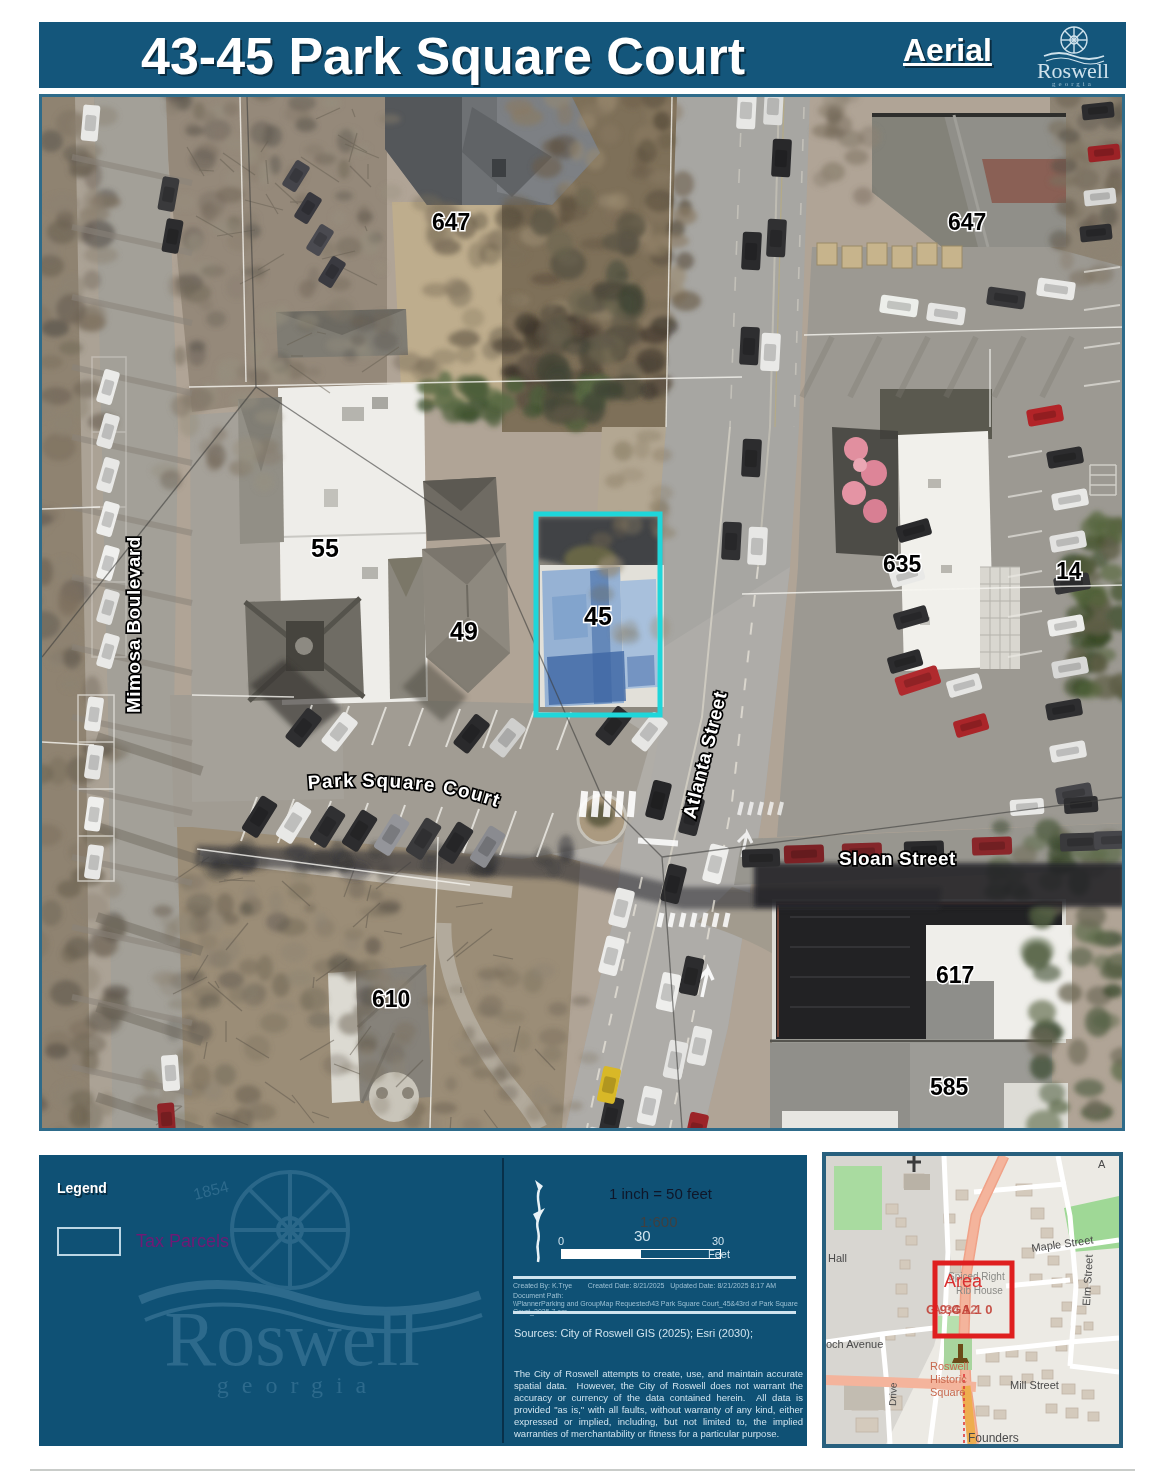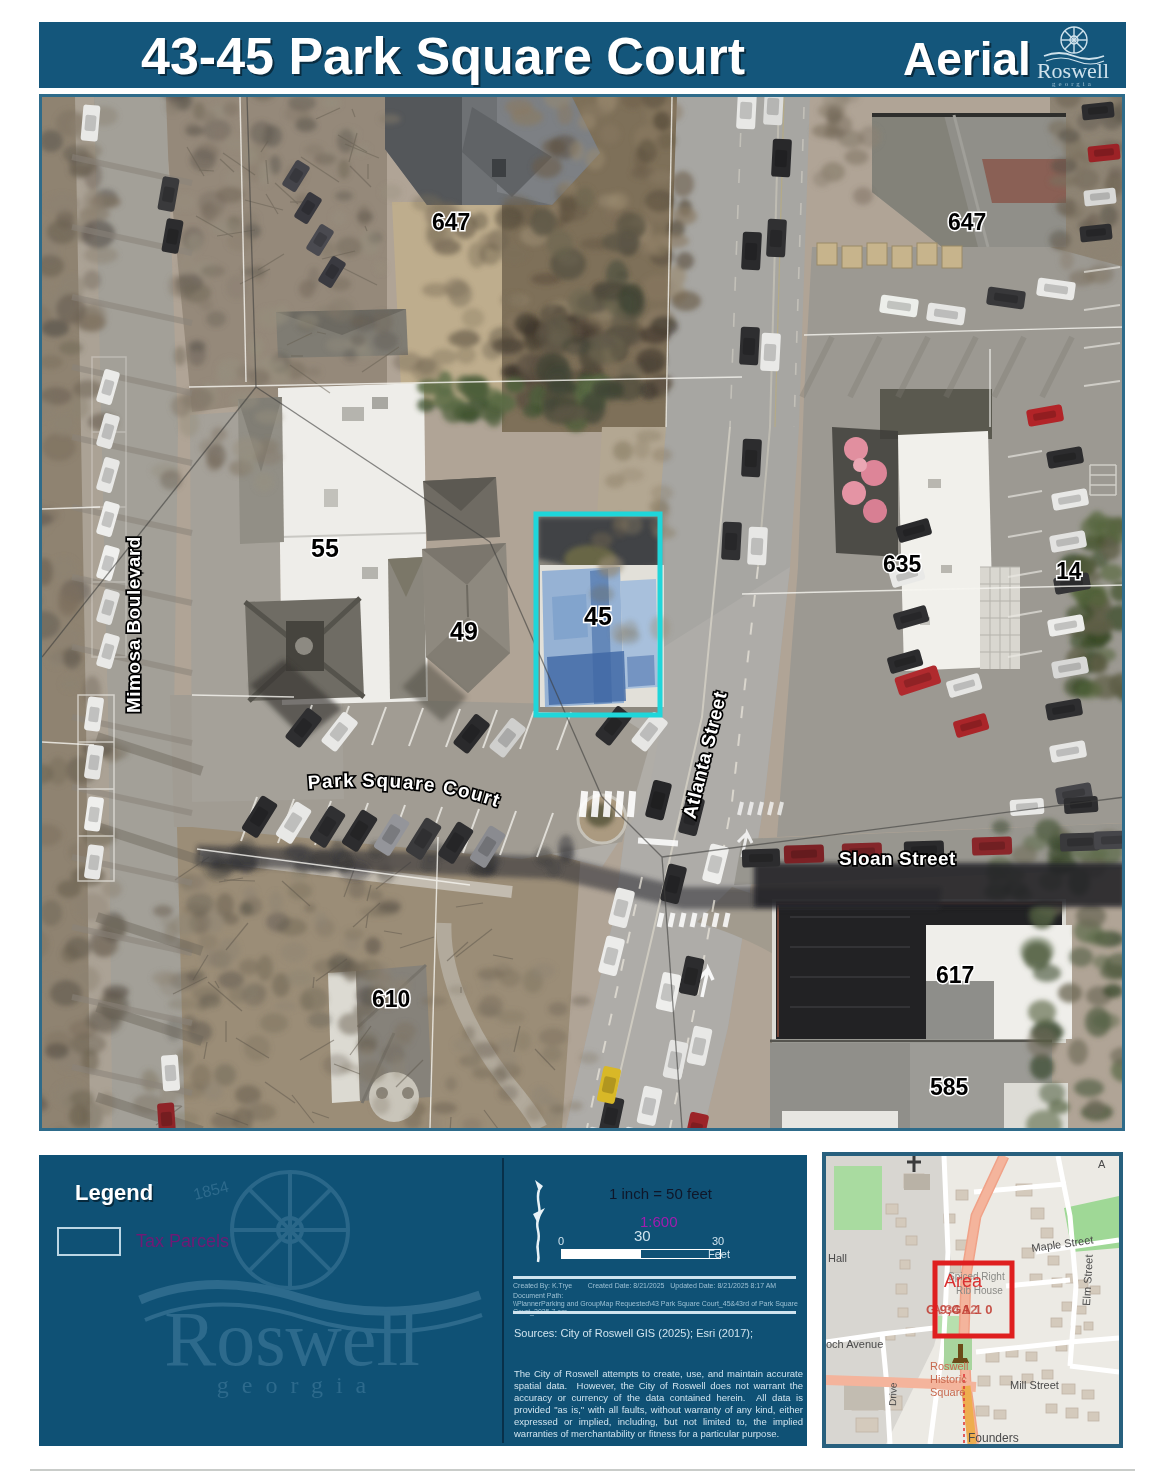--- a/index.html
+++ b/index.html
@@ -6,21 +6,21 @@
   body{width:1160px;height:1482px;background:#ffffff;font-family:"Liberation Sans", sans-serif;position:relative;overflow:hidden;}
   .abs{position:absolute;}
 </style>
 </head>
 <body>
 
 <div class="abs" style="left:39px;top:22px;width:1087px;height:66px;background:#14567b;"></div>
 
 <div class="abs" style="left:45px;top:26px;width:700px;font-size:52px;font-weight:bold;color:#ffffff;text-shadow:2px 2px 0 #0a2c40;text-align:right;">43-45 Park Square Court</div>
 
-<div class="abs" style="left:903px;top:32px;font-size:46px;font-weight:bold;color:#ffffff;text-shadow:2px 2px 0 #0a2c40;">Aerial</div>
+<div class="abs" style="left:903px;top:32px;font-size:32px;font-weight:bold;color:#ffffff;text-shadow:2px 2px 0 #0a2c40;text-decoration:underline;">Aerial</div>
 
 <div class="abs" style="left:1028px;top:16px;width:90px;height:72px;">
 <svg width="90" height="72" viewBox="0 0 90 72">
   <g stroke="#cfe2ec" fill="none" stroke-width="1.4">
     <circle cx="46" cy="24" r="13" fill="none"></circle>
     <circle cx="46" cy="24" r="4"></circle>
     <line x1="46" y1="11" x2="46" y2="37"></line>
     <line x1="33" y1="24" x2="59" y2="24"></line>
     <line x1="37" y1="15" x2="55" y2="33"></line>
     <line x1="55" y1="15" x2="37" y2="33"></line>
@@ -1523,56 +1523,56 @@
     <line x1="211" y1="24" x2="129" y2="106"></line>
   </g>
   <text x="75" y="35" transform="rotate(-14 75 35)" font-size="16" fill="#2d6a8c">1854</text>
   <path d="M20 135 Q90 105 180 133 T 360 130" stroke="#2d6a8c" fill="none" stroke-width="9"></path>
   <path d="M25 155 Q95 125 185 153 T 362 150" stroke="#2d6a8c" fill="none" stroke-width="4"></path>
   <text x="172" y="200" font-family="Liberation Serif, serif" font-size="78" fill="#2d6a8c" text-anchor="middle">Roswell</text>
   <text x="178" y="228" font-family="Liberation Serif, serif" font-size="24" letter-spacing="13" fill="#2d6a8c" text-anchor="middle">georgia</text>
 </svg>
 </div>
 
-<div class="abs" style="left:57px;top:1180px;font-size:22px;font-weight:bold;color:#ffffff;text-shadow:1.5px 1.5px 0 #06293d;margin-left:18px;">Legend</div>
+<div class="abs" style="left:57px;top:1180px;font-size:14px;font-weight:bold;color:#ffffff;text-shadow:1.5px 1.5px 0 #06293d;">Legend</div>
 
 <div class="abs" style="left:57px;top:1227px;width:64px;height:29px;border:2px solid #bcd6e4;box-sizing:border-box;"></div>
 
 <div class="abs" style="left:136px;top:1231px;font-size:18px;color:#701a75;">Tax Parcels</div>
 
 <div class="abs" style="left:527px;top:1178px;width:24px;height:86px;">
 <svg width="24" height="86" viewBox="0 0 24 86">
   <path d="M12 14 L8 2 L16 8 Z" fill="#e8f2f7"></path>
   <path d="M12 12 C8 24 16 30 11 42 C8 50 14 54 11 64 C9 72 13 76 11 84" stroke="#e8f2f7" stroke-width="2.5" fill="none"></path>
   <path d="M6 36 L18 30 L10 44 Z" fill="#e8f2f7"></path>
 </svg>
 </div>
 
 <div class="abs" style="left:609px;top:1185px;font-size:15px;color:#0f172a;">1 inch = 50 feet</div>
 
-<div class="abs" style="left:640px;top:1213px;font-size:15px;color:#a21caf;">1:600</div>
+<div class="abs" style="left:640px;top:1213px;font-size:15px;color:#404040;">1:600</div>
 
 <div class="abs" style="left:558px;top:1235px;font-size:11px;color:#cfe3ee;">0</div>
 <div class="abs" style="left:634px;top:1227px;font-size:15px;color:#cfe3ee;">30</div>
 <div class="abs" style="left:712px;top:1235px;font-size:11px;color:#cfe3ee;">30</div>
 
 <div class="abs" style="left:561px;top:1249px;width:160px;height:10px;border:1px solid #ffffff;box-sizing:border-box;background:#0f5175;">
   <div style="position:absolute;left:0;top:0;width:50%;height:100%;background:#ffffff;"></div>
 </div>
 
 <div class="abs" style="left:708px;top:1248px;font-size:11px;color:#cfe3ee;">Feet</div>
 
 <div class="abs" style="left:513px;top:1276px;width:283px;height:3px;background:#cfe3ee;"></div>
 
 <div class="abs" style="left:513px;top:1282px;width:290px;font-size:7px;color:#9cc0d4;">Created By:  K.Trye&nbsp;&nbsp;&nbsp;&nbsp;&nbsp;&nbsp;&nbsp;&nbsp;Created Date:  8/21/2025&nbsp;&nbsp;&nbsp;Updated Date: 8/21/2025 8:17 AM</div>
 <div class="abs" style="left:513px;top:1292px;width:290px;font-size:7px;line-height:8px;color:#9cc0d4;">Document Path:<br>\\PlannerParking and GroupMap Requested\43 Park Square Court_45&amp;43rd of Park Square Court_2025 7.am</div>
 
 <div class="abs" style="left:513px;top:1311px;width:283px;height:3px;background:#cfe3ee;"></div>
 
-<div class="abs" style="left:514px;top:1327px;width:283px;font-size:11px;color:#cfe3ee;">Sources: City of Roswell GIS (2025); Esri (2017);</div>
+<div class="abs" style="left:514px;top:1327px;width:283px;font-size:11px;color:#cfe3ee;">Sources: City of Roswell GIS (2025); Esri (2030);</div>
 
 <div class="abs" style="left:514px;top:1368px;width:289px;font-size:9.5px;line-height:11.9px;color:#cfe3ee;text-align:justify;">The City of Roswell attempts to create, use, and maintain accurate spatial data.&nbsp; However, the City of Roswell does not warrant the accuracy or currency of the data contained herein.&nbsp; All data is provided "as is," with all faults, without warranty of any kind, either expressed or implied, including, but not limited to, the implied warranties of merchantability or fitness for a particular purpose.</div>
 
 <div class="abs" style="left:822px;top:1152px;width:301px;height:296px;border:4px solid #28607e;box-sizing:border-box;background:#e9e7e2;">
 <svg width="293" height="288" viewBox="0 0 293 288" style="display:block">
 
 <rect width="293" height="288" fill="#eceae4"></rect>
 
 <path d="M0,0 L118,0 L126,120 L108,190 L60,288 L0,288 Z" fill="#d8d6d1"></path>
 

